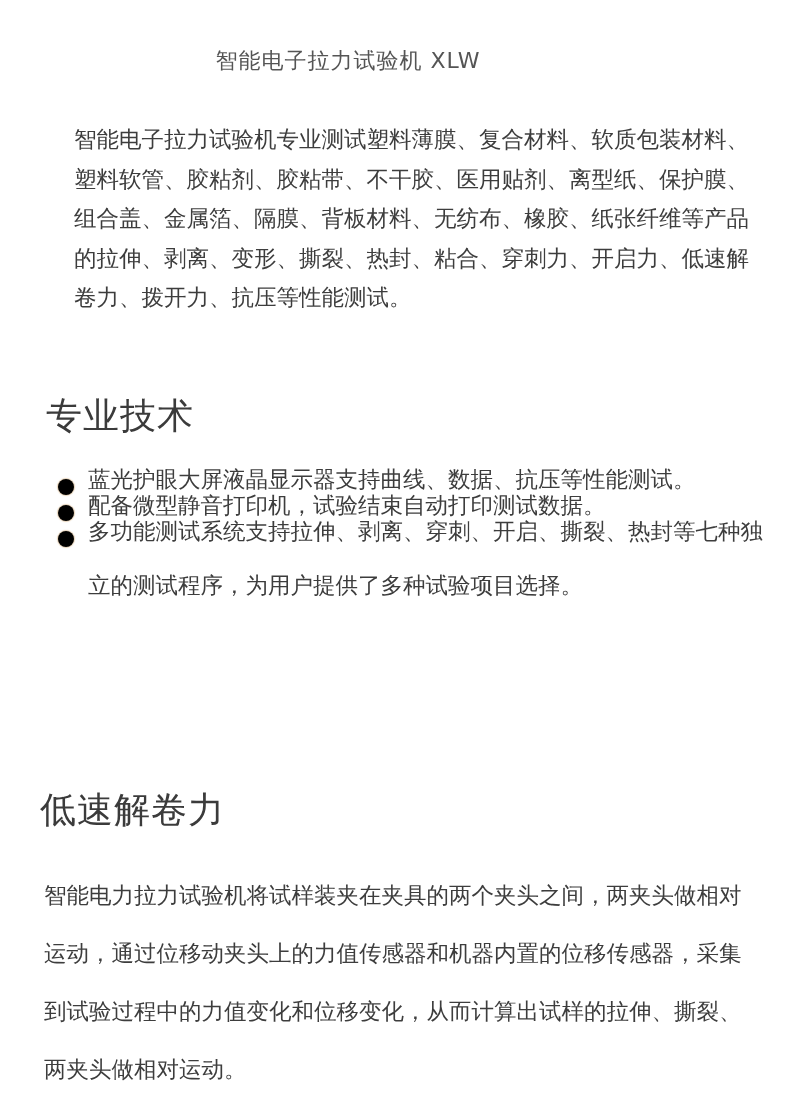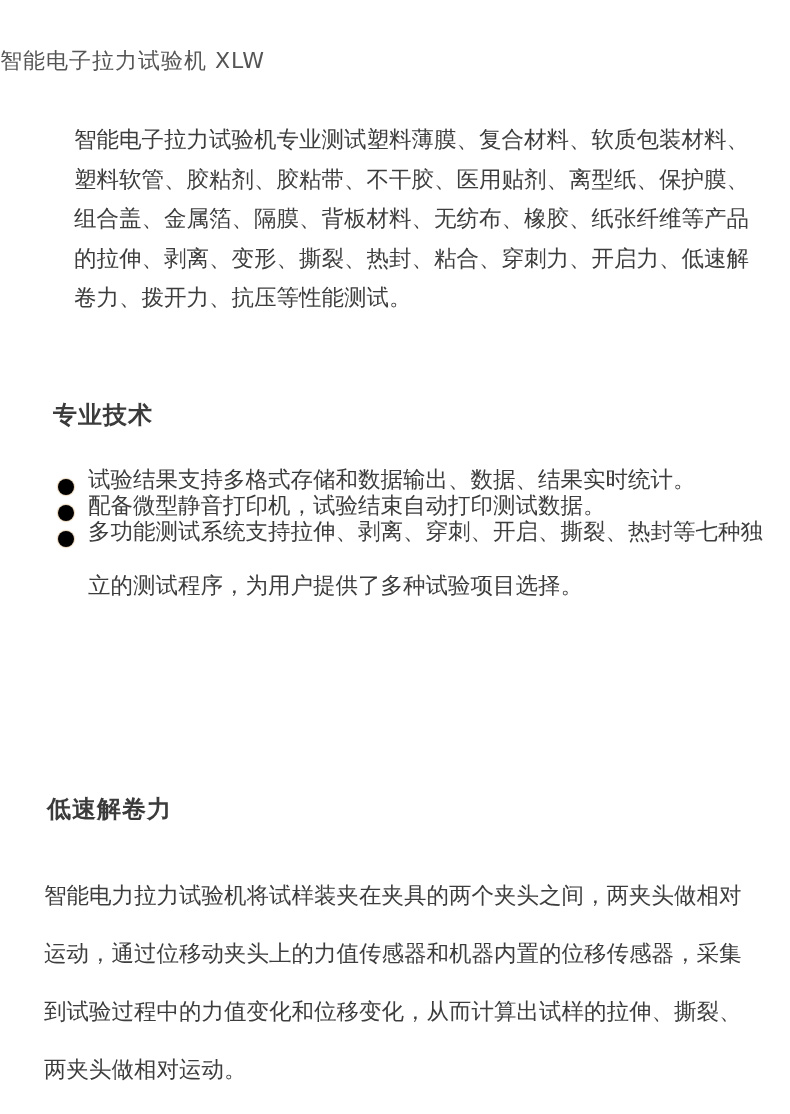--- a/index.html
+++ b/index.html
@@ -13,41 +13,41 @@
     position: relative;
     overflow: hidden;
     font-family: "DejaVu Sans", "Liberation Sans", sans-serif;
     color: #3a3a3a;
   }
   .title {
     position: absolute;
     top: 46px;
     left: 0;
     width: 696px;
-    text-align: left;
+    text-align: center;
     font-size: 22px;
     color: #555555;
     letter-spacing: 1px;
   }
   .intro {
     position: absolute;
     top: 104px;
     left: 58px;
     width: 680px;
     font-size: 22.5px;
     line-height: 39.6px;
     color: #3d3d3d;
     margin: 16px;
   }
   .section-heading {
     position: absolute;
-    font-size: 24px;
-    font-weight: bold;
+    font-size: 36px;
+    font-weight: normal;
     color: #3b3b3b;
-    margin: 7px;
+    margin: 0;
     letter-spacing: 1px;
   }
   .h-tech { top: 392px; left: 46px; }
   .h-principle { top: 786px; left: 40px; }
 
   .bullets {
     position: absolute;
     top: 468px;
     left: 58px;
     width: 710px;
@@ -95,21 +95,21 @@
 
 <div class="title">智能电子拉力试验机 XLW</div>
 
 <p class="intro">智能电子拉力试验机专业测试塑料薄膜、复合材料、软质包装材料、塑料软管、胶粘剂、胶粘带、不干胶、医用贴剂、离型纸、保护膜、组合盖、金属箔、隔膜、背板材料、无纺布、橡胶、纸张纤维等产品的拉伸、剥离、变形、撕裂、热封、粘合、穿刺力、开启力、低速解卷力、拨开力、抗压等性能测试。</p>
 
 <h2 class="section-heading h-tech">专业技术</h2>
 
 <ul class="bullets">
   <li class="bullet-item">
     <span class="bullet-dot"></span>
-    <span class="bullet-text">试验结果支持多格式存储和数据输出、数据、结果实时统计。</span>
+    <span class="bullet-text">蓝光护眼大屏液晶显示器支持曲线、数据、抗压等性能测试。</span>
   </li>
   <li class="bullet-item">
     <span class="bullet-dot"></span>
     <span class="bullet-text">配备微型静音打印机，试验结束自动打印测试数据。</span>
   </li>
   <li class="bullet-item">
     <span class="bullet-dot"></span>
     <span class="bullet-text">多功能测试系统支持拉伸、剥离、穿刺、开启、撕裂、热封等七种独立的测试程序，为用户提供了多种试验项目选择。</span>
   </li>
 </ul>

